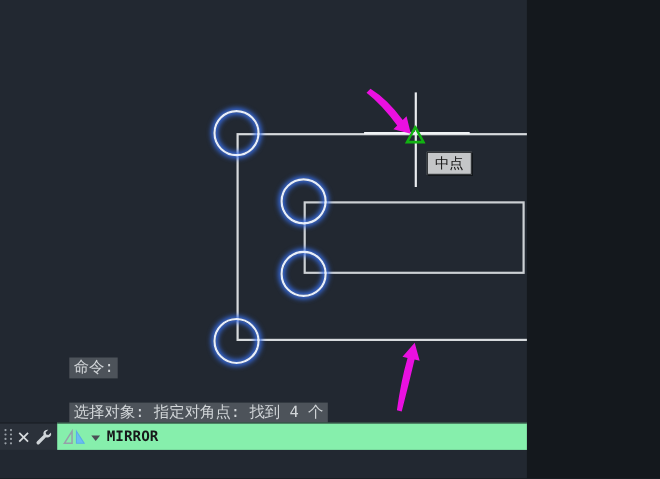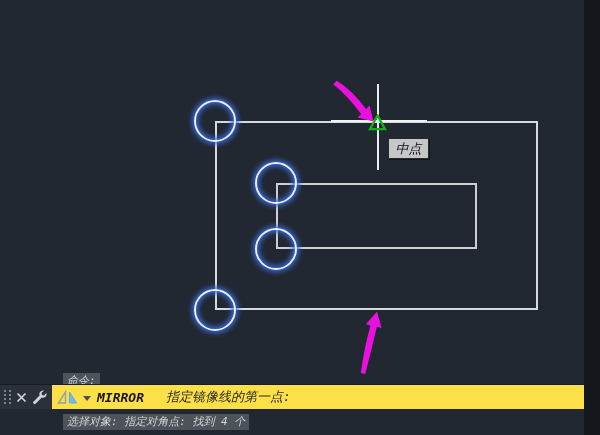--- a/index.html
+++ b/index.html
@@ -1,20 +1,19 @@
 <!DOCTYPE html>
 <html><head>
 <meta charset="utf-8">
 <style>
   html,body{margin:0;padding:0;background:#14181d;}
   .stage{
-    position:relative;width:584px;height:435px;overflow:hidden;
+    position:relative;width:479px;height:435px;overflow:hidden;
     background:#222831;
     font-family:"DejaVu Sans Mono","Liberation Mono",monospace;
-    font-style:italic;
   }
   
   .rect-outer{
     position:absolute;left:215px;top:121px;width:323px;height:189px;
     border:2px solid #d7dadd;box-sizing:border-box;background:transparent;
   }
   .rect-inner{
     position:absolute;left:276px;top:183px;width:201px;height:66px;
     border:2px solid #ccd0d4;box-sizing:border-box;background:transparent;
   }
@@ -33,39 +32,39 @@
   .osnap{position:absolute;left:368px;top:114px;width:19px;height:17px;}
   .tooltip{
     position:absolute;left:388px;top:138px;width:41px;height:21px;
     background:#c4c6c8;border:1px solid #26292c;box-sizing:border-box;
     color:#111;font-size:13px;line-height:19px;text-align:center;
     font-family:"Liberation Sans","DejaVu Sans",sans-serif;
     box-shadow:1px 1px 0 rgba(0,0,0,.45);
   }
   .arrows{position:absolute;left:0;top:0;width:600px;height:435px;pointer-events:none;}
   
-  .hist{position:absolute;left:63px;color:#d2d6d9;font-size:11px;margin-top:48px;}
+  .hist{position:absolute;left:63px;color:#d2d6d9;font-size:14px;}
   .hist span{
     background:rgba(104,110,116,.62);
     padding:1px 4px 2px 4px;white-space:pre;
   }
   .h1{top:325px;} .h2{top:346px;} .h3{top:366px;}
   
   .dock{position:absolute;left:0;top:384px;width:600px;height:25px;display:flex;}
   .dock-left{
     width:52px;height:25px;background:#2b313a;flex:none;
     display:flex;align-items:center;border-top:1px solid #171b20;
     box-sizing:border-box;
   }
   .grip{width:9px;height:17px;margin-left:3px;flex:none;
     display:grid;grid-template-columns:repeat(2,1fr);align-content:space-between;}
   .grip i{width:2px;height:2px;border-radius:50%;background:#9aa1a8;margin:1px;}
   .ibtn{width:18px;height:20px;display:flex;align-items:center;justify-content:center;flex:none;cursor:pointer;}
   .cmdline{
-    flex:1;height:25px;background:#fde047;display:flex;align-items:center;
+    flex:1;height:25px;background:#86efac;display:flex;align-items:center;
     border-top:1px solid #171b20;box-sizing:border-box;
     color:#26282a;font-size:13px;white-space:pre;
   }
   .mirror-ic{margin:0 3px 0 5px;flex:none;}
   .dd{width:0;height:0;border-left:4px solid transparent;border-right:4px solid transparent;
     border-top:5px solid #4a4f55;margin:2px 6px 0 2px;flex:none;cursor:pointer;}
   .cmd-name{font-weight:bold;color:#17181a;margin-right:8px;}
   .cmd-msg{margin-left:14px;}
 </style>
 </head>
@@ -122,17 +121,16 @@
         </svg>
       </div>
     </div>
     <div class="cmdline">
       <svg class="mirror-ic" width="21" height="15" viewBox="0 0 21 15">
         <polygon points="1.5,13 8.5,2 8.5,13" fill="none" stroke="#96a0aa" stroke-width="1.4"></polygon>
         <polygon points="12.5,2 19.5,13 12.5,13" fill="#6cbcf2" stroke="#5aaee8" stroke-width="1"></polygon>
       </svg>
       <div class="dd"></div>
       <span class="cmd-name">MIRROR</span>
-      <span class="cmd-msg">指定镜像线的第一点:</span>
     </div>
   </div>
 
 </div>
 
 </body></html>

